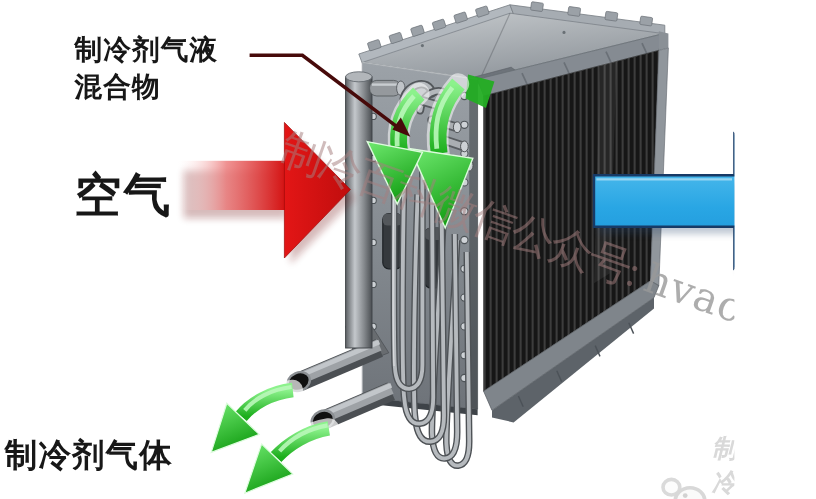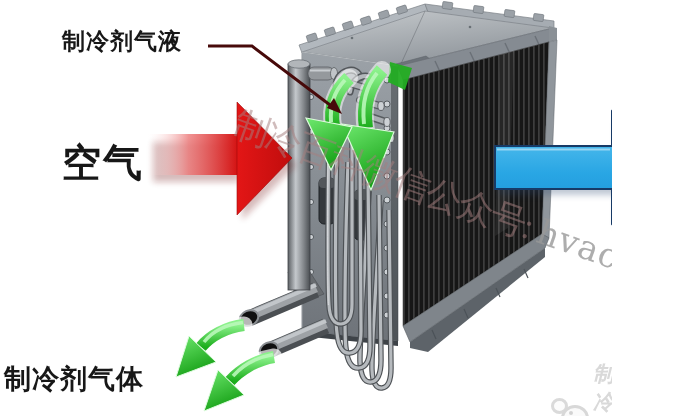--- a/index.html
+++ b/index.html
@@ -259,20 +259,21 @@
     </g>
 
     <g>
       <path d="M208,46 L252,46 L334,108" stroke="#470a0a" stroke-width="3" fill="none"></path>
       <polygon points="342,114 327,108 334,98" fill="#470a0a"></polygon>
     </g>
   </svg>
 
   <div class="lbl lbl-mix">
     <div>制冷剂气液</div>
+    <div>混合物</div>
   </div>
 
   <div class="lbl lbl-air">空气</div>
 
   <div class="lbl lbl-gas">制冷剂气体</div>
 
   <div class="watermark">
     <span class="wm-cn">制冷百科微信公众号:</span><span class="wm-en">hvacrbk</span>
   </div>
 

